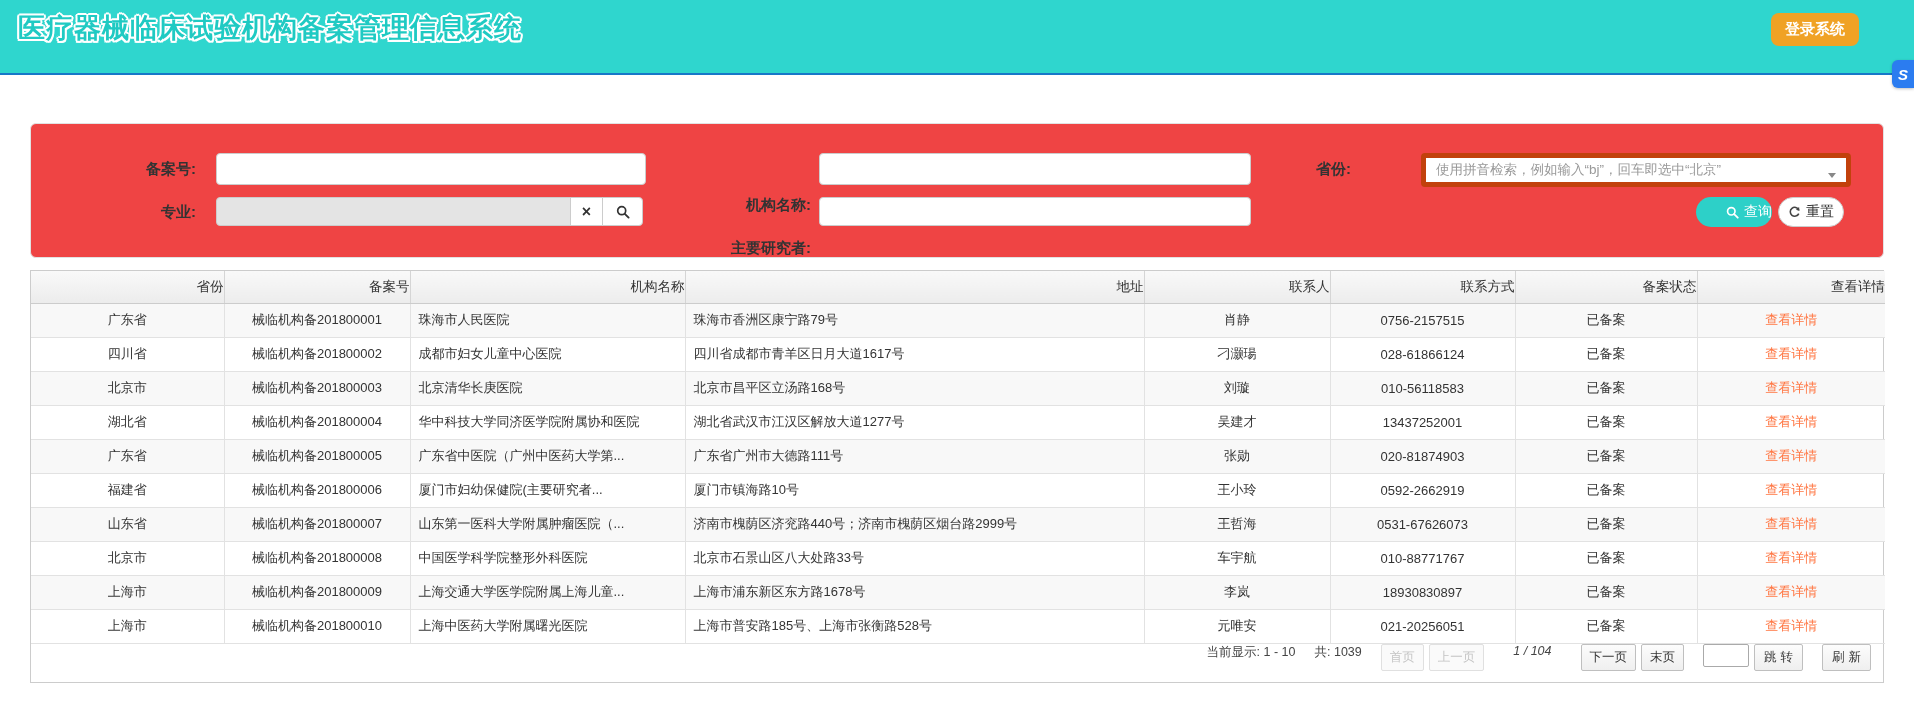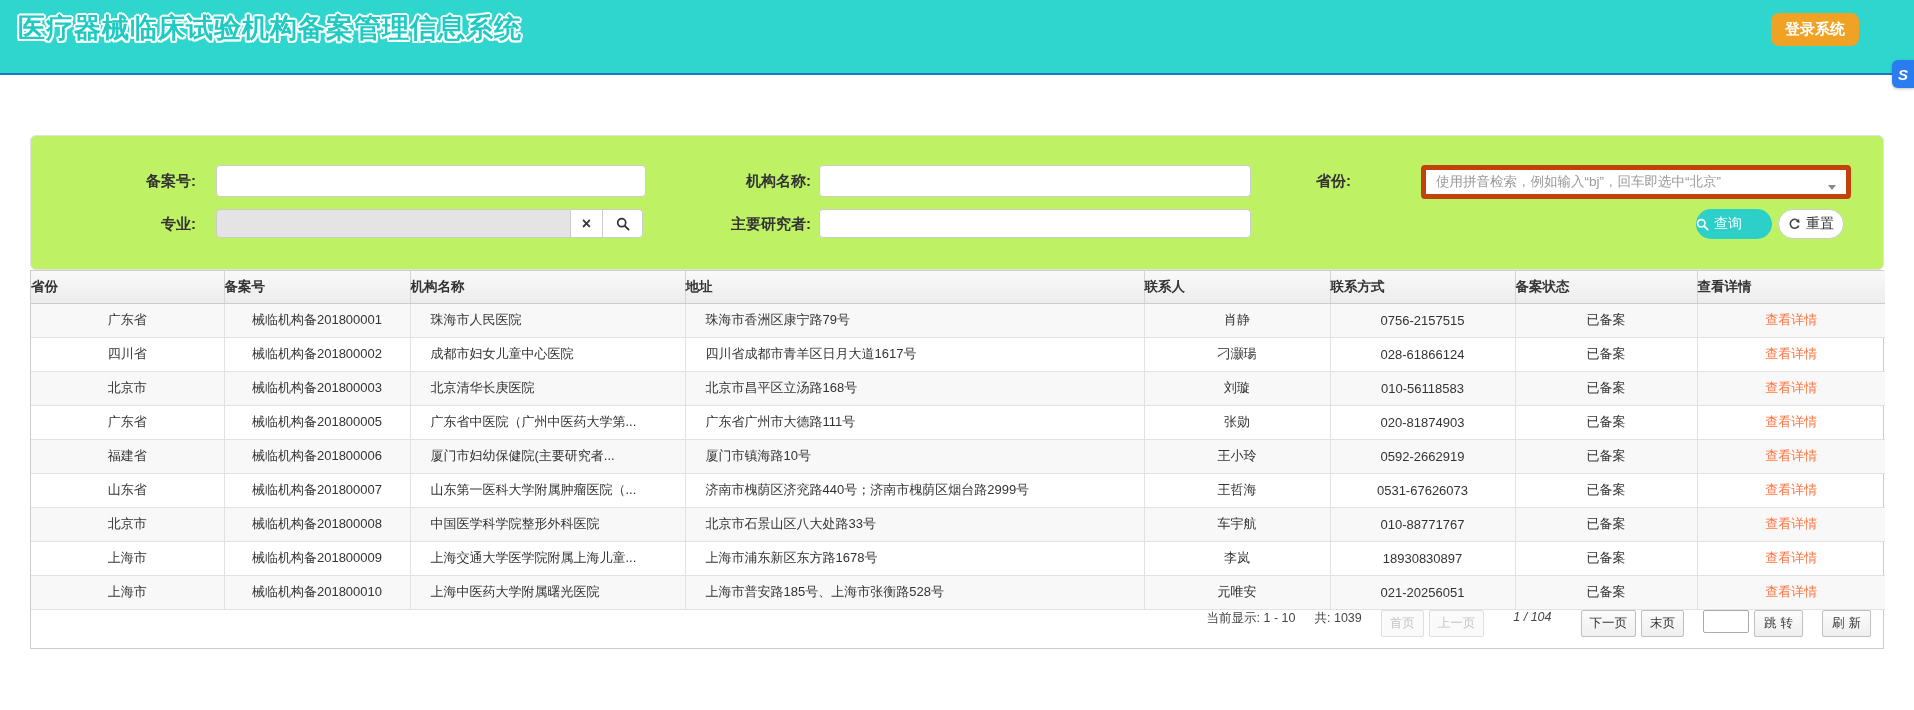--- a/index.html
+++ b/index.html
@@ -16,27 +16,27 @@
                  1.5px 1.5px 0 #fff, -1.5px -1.5px 0 #fff, 1.5px -1.5px 0 #fff, -1.5px 1.5px 0 #fff; }
   .login-button { position: absolute; right: 55px; top: 13px; width: 88px; height: 33px;
     background: var(--login-bg, #f0a225); color: #fff; border: none; border-radius: 8px;
     font-size: 15px; font-weight: bold; cursor: pointer; font-family: inherit; }
   .floating-widget { position: absolute; right: 0; top: 60px; width: 22px; height: 28px; z-index: 9;
     background: var(--widget-bg, #2b7cf0); border-radius: 6px 0 0 6px; color: #fff;
     font-weight: bold; font-style: italic; font-size: 15px; display: flex; align-items: center;
     justify-content: center; box-shadow: 0 1px 3px rgba(0,0,0,.25); cursor: pointer; }
 
   
-  .search-panel { position: absolute; left: 30px; top: 135px; width: 1854px; height: 135px;
-    background: #bef264; border: 1px solid #e2e2e2; border-radius: 6px; }
+  .search-panel { position: absolute; left: 30px; top: 123px; width: 1854px; height: 135px;
+    background: #ef4444; border: 1px solid #e2e2e2; border-radius: 6px; }
   .fl { position: absolute; font-weight: bold; font-size: 15px; color: #333; text-align: right; }
   .fl.r1 { top: 29px; height: 32px; line-height: 32px; }
   .fl.r2 { top: 73px; height: 29px; line-height: 29px; }
   .lc1 { left: 0; width: 165px; }
-  .lc2 { left: 610px; width: 170px; }
+  .lc2 { left: 610px; width: 170px; margin-top: 36px; }
   .lc3 { left: 1230px; width: 145px; text-align: center; }
   .text-input { position: absolute; border: 1px solid #ccc; border-radius: 4px; background: #fff;
     font-size: 14px; padding: 0 8px; color: #333; font-family: inherit; outline: none; }
   .in-filing { left: 185px; top: 29px; width: 430px; height: 32px; }
   .in-org { left: 788px; top: 29px; width: 432px; height: 32px; }
   .in-inv { left: 788px; top: 73px; width: 432px; height: 29px; }
   .spec-group { position: absolute; left: 185px; top: 73px; width: 427px; height: 29px; display: flex; }
   .spec-input { flex: 1; border: 1px solid #ccc; border-radius: 4px 0 0 4px; background: #e4e4e4;
     font-size: 14px; padding: 0 8px; font-family: inherit; }
   .grp-btn { border: 1px solid #ccc; background: #fff; margin-left: -1px; cursor: pointer;
@@ -45,39 +45,39 @@
   .grp-btn.lens { width: 41px; border-radius: 0 4px 4px 0; }
   .province-select { position: absolute; left: 1390px; top: 29px; width: 430px; height: 34px;
     border: 5px solid #c2410c; border-radius: 4px; background: #fff; display: flex; align-items: center;
     padding: 0 26px 0 10px; cursor: pointer; }
   .province-placeholder { color: #999; font-size: 13.5px; white-space: nowrap; overflow: hidden; }
   .caret { position: absolute; right: 10px; top: 15px; width: 0; height: 0;
     border-left: 4px solid transparent; border-right: 4px solid transparent; border-top: 5px solid #888; }
   .form-buttons { position: absolute; right: 39px; top: 73px; display: flex; gap: 6px; }
   .btn-search { width: 76px; height: 30px; border-radius: 15px; border: none; cursor: pointer;
     background: var(--search-btn, #2dd0c8); color: #fff; font-size: 14px; font-family: inherit;
-    display: flex; align-items: center; justify-content: flex-start; gap: 5px; }
+    display: flex; align-items: center; justify-content: flex-end; gap: 5px; }
   .btn-reset { width: 66px; height: 30px; border-radius: 15px; cursor: pointer;
     background: #fff; border: 1px solid #ccc; color: #333; font-size: 14px; font-family: inherit;
     display: flex; align-items: center; justify-content: center; gap: 5px; }
 
   
   .table-wrap { position: absolute; left: 30px; top: 270px; width: 1854px;
     border: 1px solid #ccc; background: #fff; }
   table { width: 100%; border-collapse: collapse; table-layout: fixed; }
   thead th { height: 32px; background: linear-gradient(#f9f9f9, #ececec);
-    font-weight: bold; font-size: 13.5px; color: #333; text-align: left;
+    font-weight: normal; font-size: 13.5px; color: #333; text-align: right;
     border-bottom: 1px solid #ccc; border-right: 1px solid #d5d5d5; }
   thead th:last-child { border-right: none; }
   tbody td { height: 34px; font-size: 13px; color: #333; text-align: center;
     border-bottom: 1px solid #e2e2e2; border-right: 1px solid #e2e2e2;
     overflow: hidden; white-space: nowrap; }
   tbody td:last-child { border-right: none; }
   tbody tr:nth-child(odd) { background: #f8f8f8; }
-  td.col-org, td.col-address { text-align: left; padding: 0 20px; }
+  td.col-org, td.col-address { text-align: left; padding: 0 8px; }
   .detail-link { color: var(--detail-link, #ff7744); cursor: pointer; text-decoration: none; }
 
   
   .pager { height: 38px; display: flex; align-items: flex-start; justify-content: flex-end;
     padding-right: 12px; font-size: 12.5px; color: #444; gap: 5px; background: #fff; }
   .pager .stat { margin-right: 14px; }
   .pager .indicator { margin: 0 24px; font-style: italic; }
   .pg { padding: 4px 8px; background: linear-gradient(#fcfcfc, #efefef); border: 1px solid #bfbfbf;
     border-radius: 2px; font-size: 12.5px; color: #333; cursor: pointer; font-family: inherit; }
   .pg.disabled { color: #c5c5c5; border-color: #e0e0e0; background: #fafafa; cursor: default; }
@@ -194,20 +194,30 @@
             <td class="col-province">北京市</td>
             <td class="col-filing_no">械临机构备201800003</td>
             <td class="col-org">北京清华长庚医院</td>
             <td class="col-address">北京市昌平区立汤路168号</td>
             <td class="col-contact">刘璇</td>
             <td class="col-phone">010-56118583</td>
             <td class="col-status">已备案</td>
             <td><a class="detail-link">查看详情</a></td>
           </tr>
           <tr>
+            <td class="col-province">湖北省</td>
+            <td class="col-filing_no">械临机构备201800004</td>
+            <td class="col-org">华中科技大学同济医学院附属协和医院</td>
+            <td class="col-address">湖北省武汉市江汉区解放大道1277号</td>
+            <td class="col-contact">吴建才</td>
+            <td class="col-phone">13437252001</td>
+            <td class="col-status">已备案</td>
+            <td><a class="detail-link">查看详情</a></td>
+          </tr>
+          <tr>
             <td class="col-province">广东省</td>
             <td class="col-filing_no">械临机构备201800005</td>
             <td class="col-org">广东省中医院（广州中医药大学第...</td>
             <td class="col-address">广东省广州市大德路111号</td>
             <td class="col-contact">张勋</td>
             <td class="col-phone">020-81874903</td>
             <td class="col-status">已备案</td>
             <td><a class="detail-link">查看详情</a></td>
           </tr>
           <tr>

